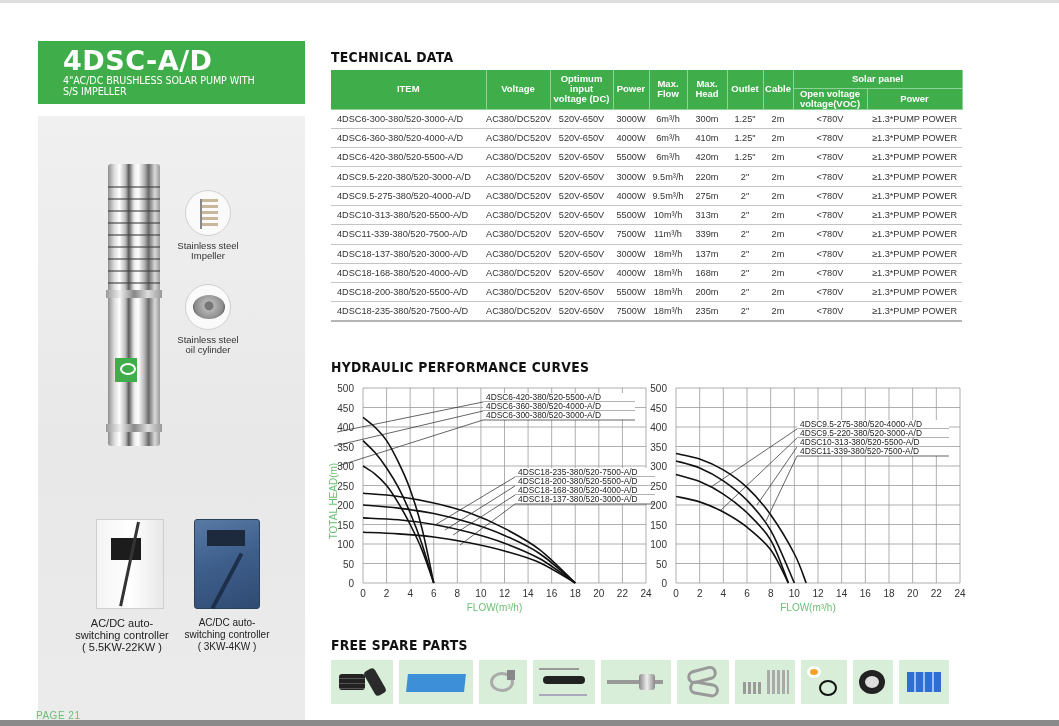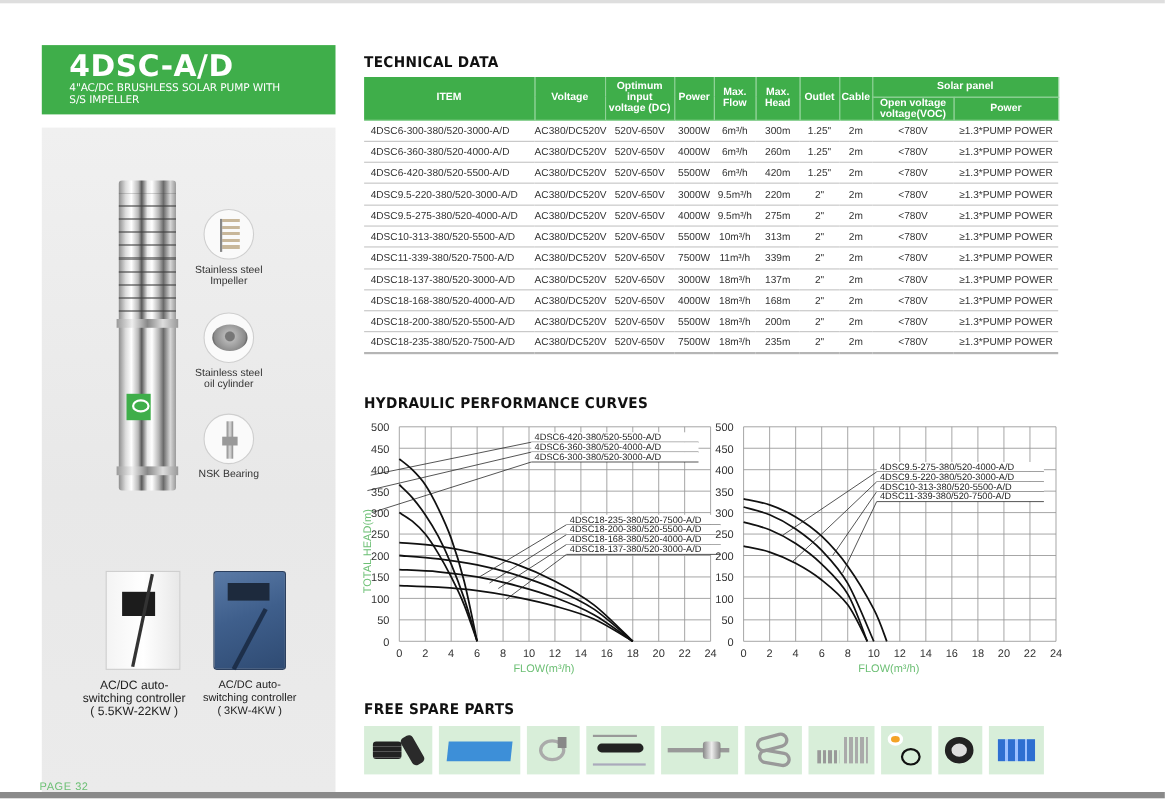--- a/index.html
+++ b/index.html
@@ -92,47 +92,41 @@
     <div class="caption">Stainless steel</div>
     <div class="caption" style="margin-top:0">Impeller</div>
   </div>
   <div class="feature" style="top:168px;">
     <div class="circle">
         <div class="cyl-art"></div>
       </div>
     <div class="caption">Stainless steel</div>
     <div class="caption" style="margin-top:0">oil cylinder</div>
   </div>
-  <div class="feature" style="top:260px;">
-    <div class="circle">
-        <div class="bearing-art"></div>
-      </div>
-    <div class="caption">NSK Bearing</div>
-  </div>
 
   <div class="ctrl-white">
     <div class="screen"></div>
       <div class="stripe"></div>
   </div>
   <div class="ctrl-blue">
     <div class="screen"></div>
       <div class="slash"></div>
   </div>
   <div class="ctrl-caption" style="left:22px; top:501px; width:124px;">
     <div>AC/DC auto-</div>
     <div>switching controller</div>
     <div>( 5.5KW-22KW )</div>
   </div>
   <div class="ctrl-caption" style="left:136px; top:501px; width:106px; font-size:10px;">
     <div>AC/DC auto-</div>
     <div>switching controller</div>
     <div>( 3KW-4KW )</div>
   </div>
 </div>
-<div class="page-num">PAGE  32</div>
+<div class="page-num">PAGE  21</div>
 
 <div class="section-title" style="top:49px;">TECHNICAL DATA</div>
 
 <table class="spec">
   <colgroup>
     <col style="width:155px">
       <col style="width:64px">
       <col style="width:63px">
       <col style="width:36px">
     <col style="width:38px">
@@ -171,21 +165,21 @@
         <td>2m</td>
         <td>&lt;780V</td>
         <td>≥1.3*PUMP POWER</td>
       </tr>
       <tr>
         <td class="item">4DSC6-360-380/520-4000-A/D</td>
         <td>AC380/DC520V</td>
         <td>520V-650V</td>
         <td>4000W</td>
         <td>6m³/h</td>
-        <td>260m</td>
+        <td>410m</td>
         <td>1.25"</td>
         <td>2m</td>
         <td>&lt;780V</td>
         <td>≥1.3*PUMP POWER</td>
       </tr>
       <tr>
         <td class="item">4DSC6-420-380/520-5500-A/D</td>
         <td>AC380/DC520V</td>
         <td>520V-650V</td>
         <td>5500W</td>

